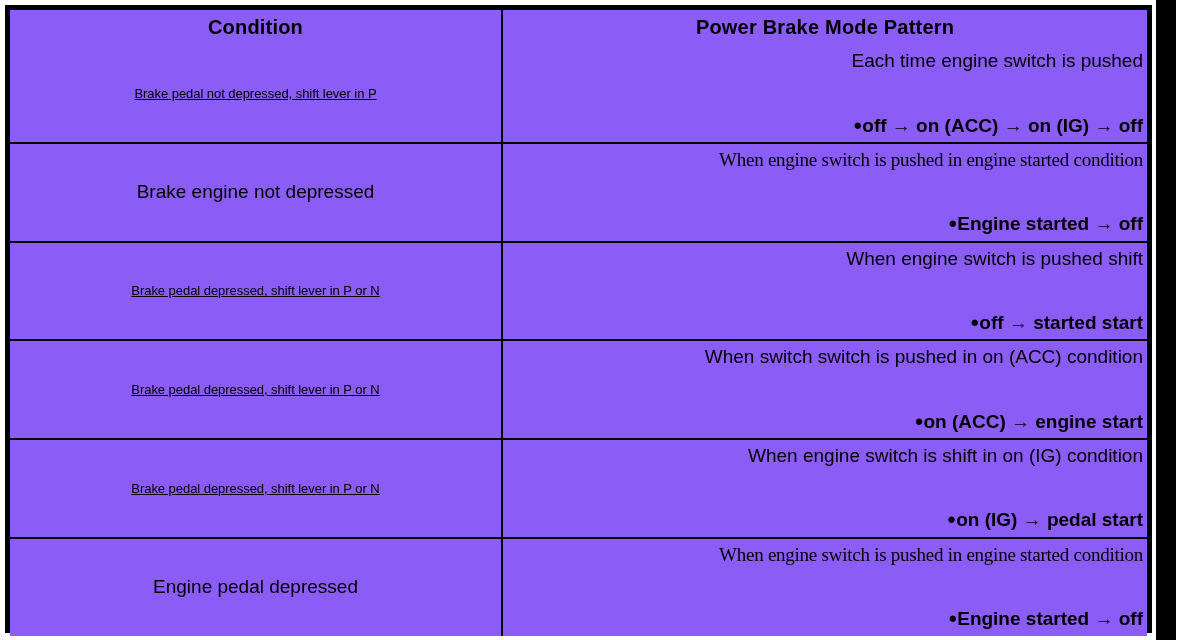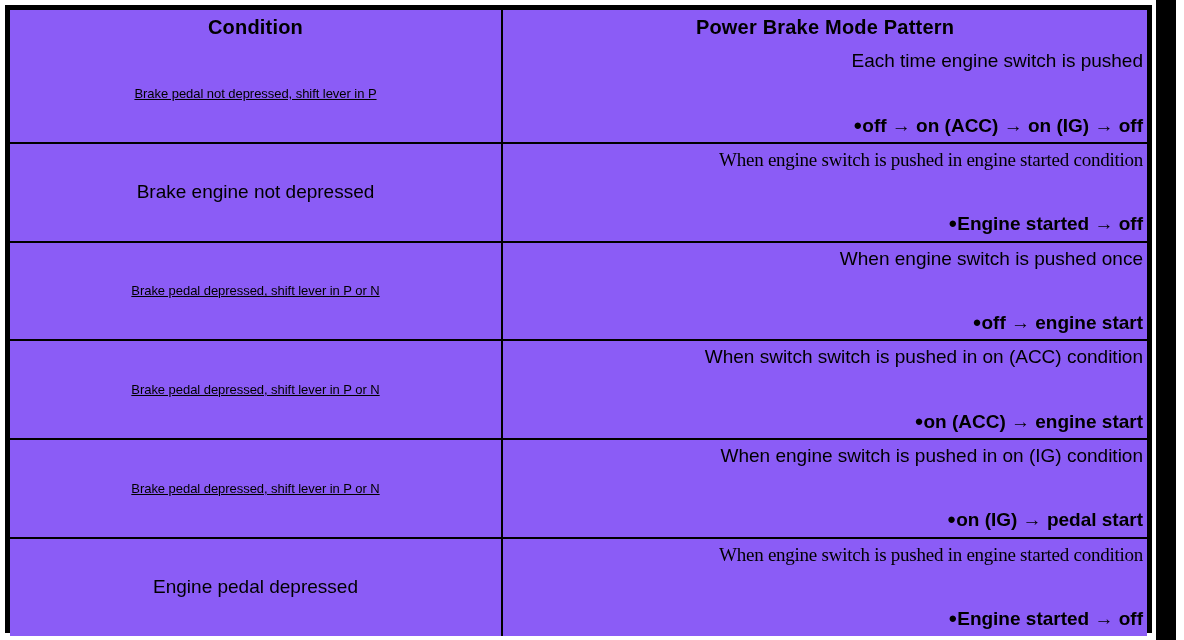--- a/index.html
+++ b/index.html
@@ -169,23 +169,23 @@
               <span class="bullet-glyph">●</span><span class="pattern-flow">Engine started → off</span>
             </span>
           </td>
         </tr>
 
         <tr class="data-row">
           <td class="condition-cell fill">
             <span class="condition-text">Brake pedal depressed, shift lever in P or N</span>
           </td>
           <td class="pattern-cell">
-            <span class="pattern-desc">When engine switch is pushed once</span>
-            <span class="pattern-item">
-              <span class="bullet-glyph">●</span><span class="pattern-flow">off → engine start</span>
+            <span class="pattern-desc">When engine switch is pushed shift</span>
+            <span class="pattern-item">
+              <span class="bullet-glyph">●</span><span class="pattern-flow">off → started start</span>
             </span>
           </td>
         </tr>
 
         <tr class="data-row">
           <td class="condition-cell fill">
             <span class="condition-text">Brake pedal depressed, shift lever in P or N</span>
           </td>
           <td class="pattern-cell">
             <span class="pattern-desc">When switch switch is pushed in on (ACC) condition</span>
@@ -193,21 +193,21 @@
               <span class="bullet-glyph">●</span><span class="pattern-flow">on (ACC) → engine start</span>
             </span>
           </td>
         </tr>
 
         <tr class="data-row">
           <td class="condition-cell fill">
             <span class="condition-text">Brake pedal depressed, shift lever in P or N</span>
           </td>
           <td class="pattern-cell">
-            <span class="pattern-desc">When engine switch is pushed in on (IG) condition</span>
+            <span class="pattern-desc">When engine switch is shift in on (IG) condition</span>
             <span class="pattern-item">
               <span class="bullet-glyph">●</span><span class="pattern-flow">on (IG) → pedal start</span>
             </span>
           </td>
         </tr>
 
         <tr class="data-row">
           <td class="condition-cell">
             <span class="condition-text">Engine pedal depressed</span>
           </td>

